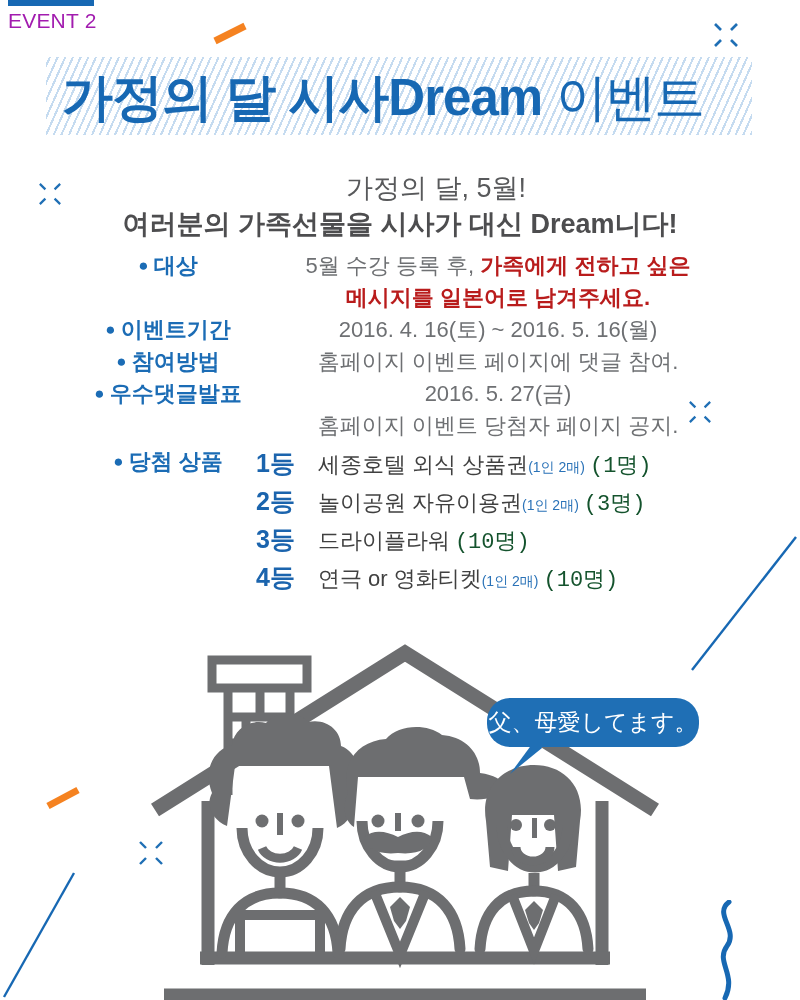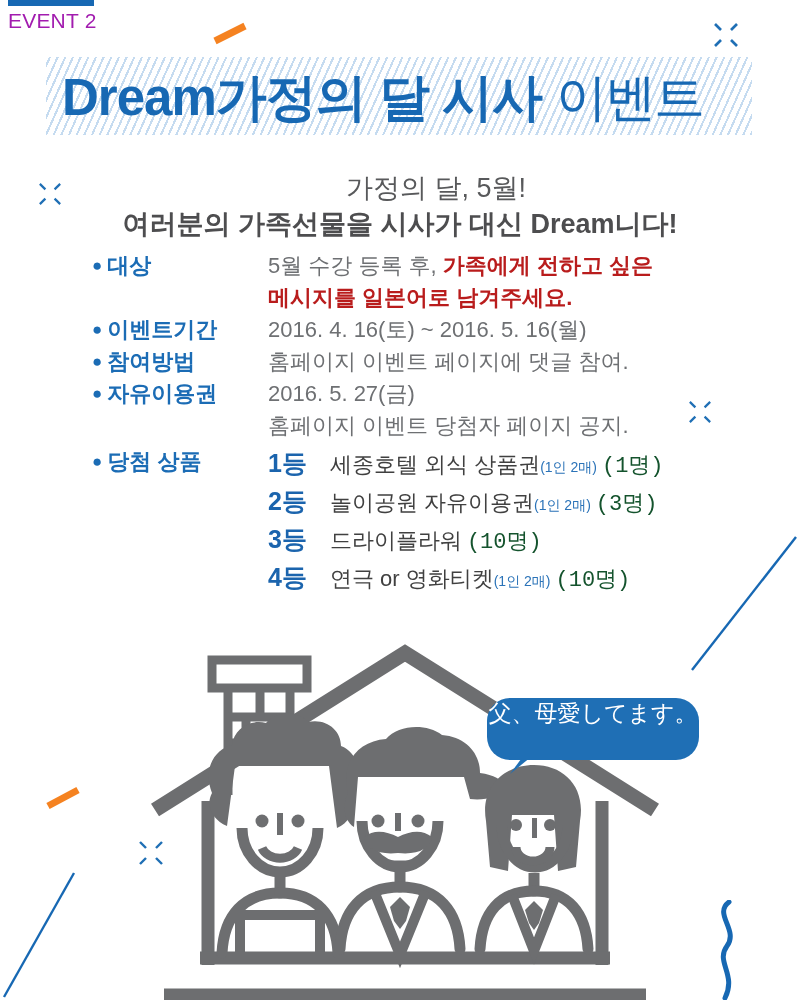--- a/index.html
+++ b/index.html
@@ -89,23 +89,24 @@
     text-align: center;
     font-size: 27px;
     font-weight: bold;
     color: #4d4d4f;
     white-space: nowrap;
   }
 
   
   #details {
     position: absolute;
-    left: 92px;
+    left: 80px;
     top: 250px;
     width: 660px;
+    text-align: center;
   }
   .row {
     display: flex;
     align-items: flex-start;
     margin-bottom: 0px;
   }
   .row-label {
     flex: 0 0 176px;
     font-size: 22px;
     font-weight: bold;
@@ -164,24 +165,25 @@
     width: 520px;
     height: 375px;
   }
 
   
   #speech-bubble {
     position: absolute;
     left: 487px;
     top: 698px;
     width: 212px;
-    height: 62px;
+    height: 49px;
     background: #1f6fb5;
     border-radius: 23px;
     display: flex;
+    align-items: center;
     justify-content: center;
     color: #ffffff;
     font-size: 23px;
     white-space: nowrap;
     z-index: 5;
   }
   #speech-tail {
     position: absolute;
     left: 508px;
     top: 736px;
@@ -201,22 +203,22 @@
 
 <div id="poster">
 
   <div id="event-tag">
     <div id="event-tag-bar"></div>
     <div id="event-tag-label">EVENT 2</div>
   </div>
 
   <div id="title-banner"></div>
   <div id="title-text">
+    <span class="t-bold">가정의 달 시사</span>
     <span class="t-bold">Dream</span>
-    <span class="t-bold">가정의 달 시사</span>
     <span style="width:14px"></span>
     <span class="t-light">이벤트</span>
   </div>
 
   <div id="subtitle-1">가정의 달, 5월!</div>
   <div id="subtitle-2">여러분의 가족선물을 시사가 대신 Dream니다!</div>
 
   <div id="details">
 
     <div class="row">
@@ -242,21 +244,21 @@
       <div class="row-label">
         <span class="bullet">●</span><span>참여방법</span>
       </div>
       <div class="row-value">
         <span class="vline">홈페이지 이벤트 페이지에 댓글 참여.</span>
       </div>
     </div>
 
     <div class="row">
       <div class="row-label">
-        <span class="bullet">●</span><span>자유이용권</span>
+        <span class="bullet">●</span><span>우수댓글발표</span>
       </div>
       <div class="row-value">
         <span class="vline">2016. 5. 27(금)</span>
         <span class="vline">홈페이지 이벤트 당첨자 페이지 공지.</span>
       </div>
     </div>
 
     <div class="row" style="margin-top:4px">
       <div class="row-label">
         <span class="bullet">●</span><span>당첨 상품</span>

